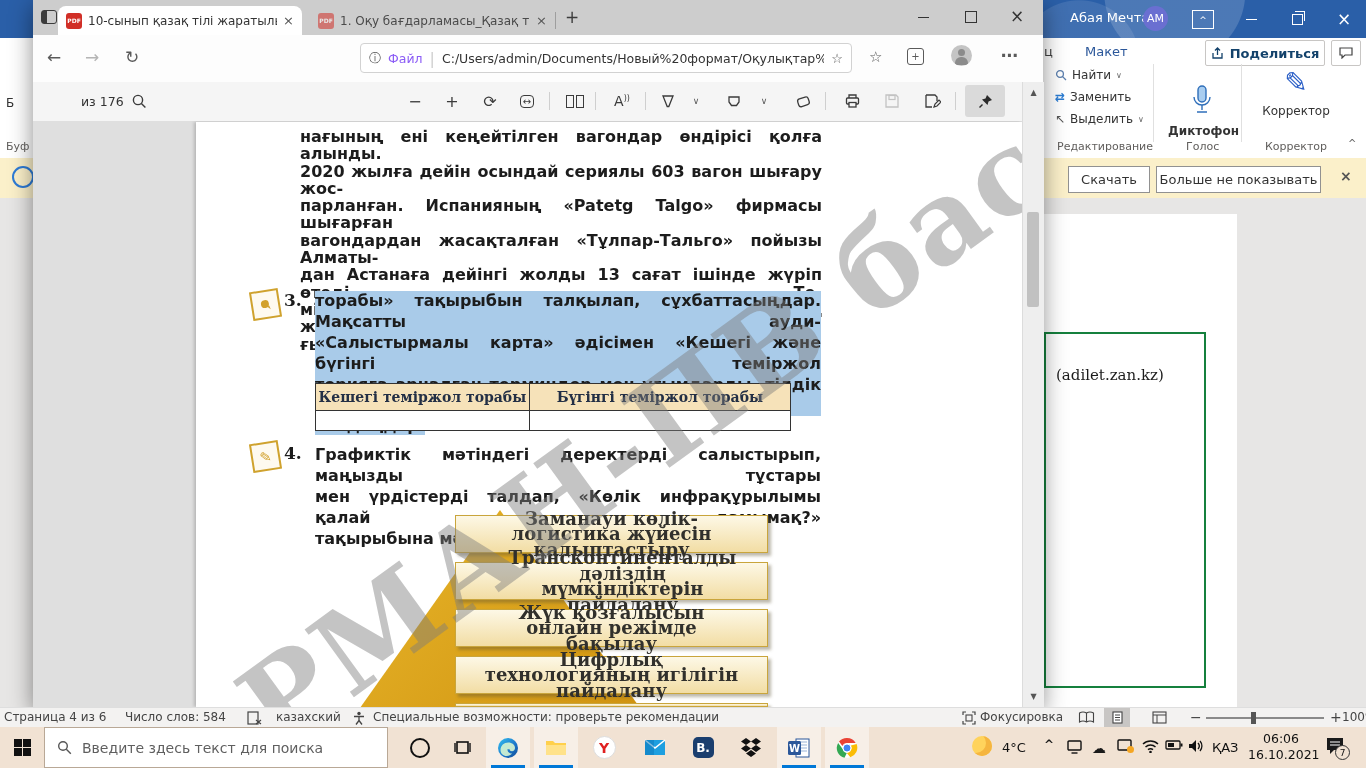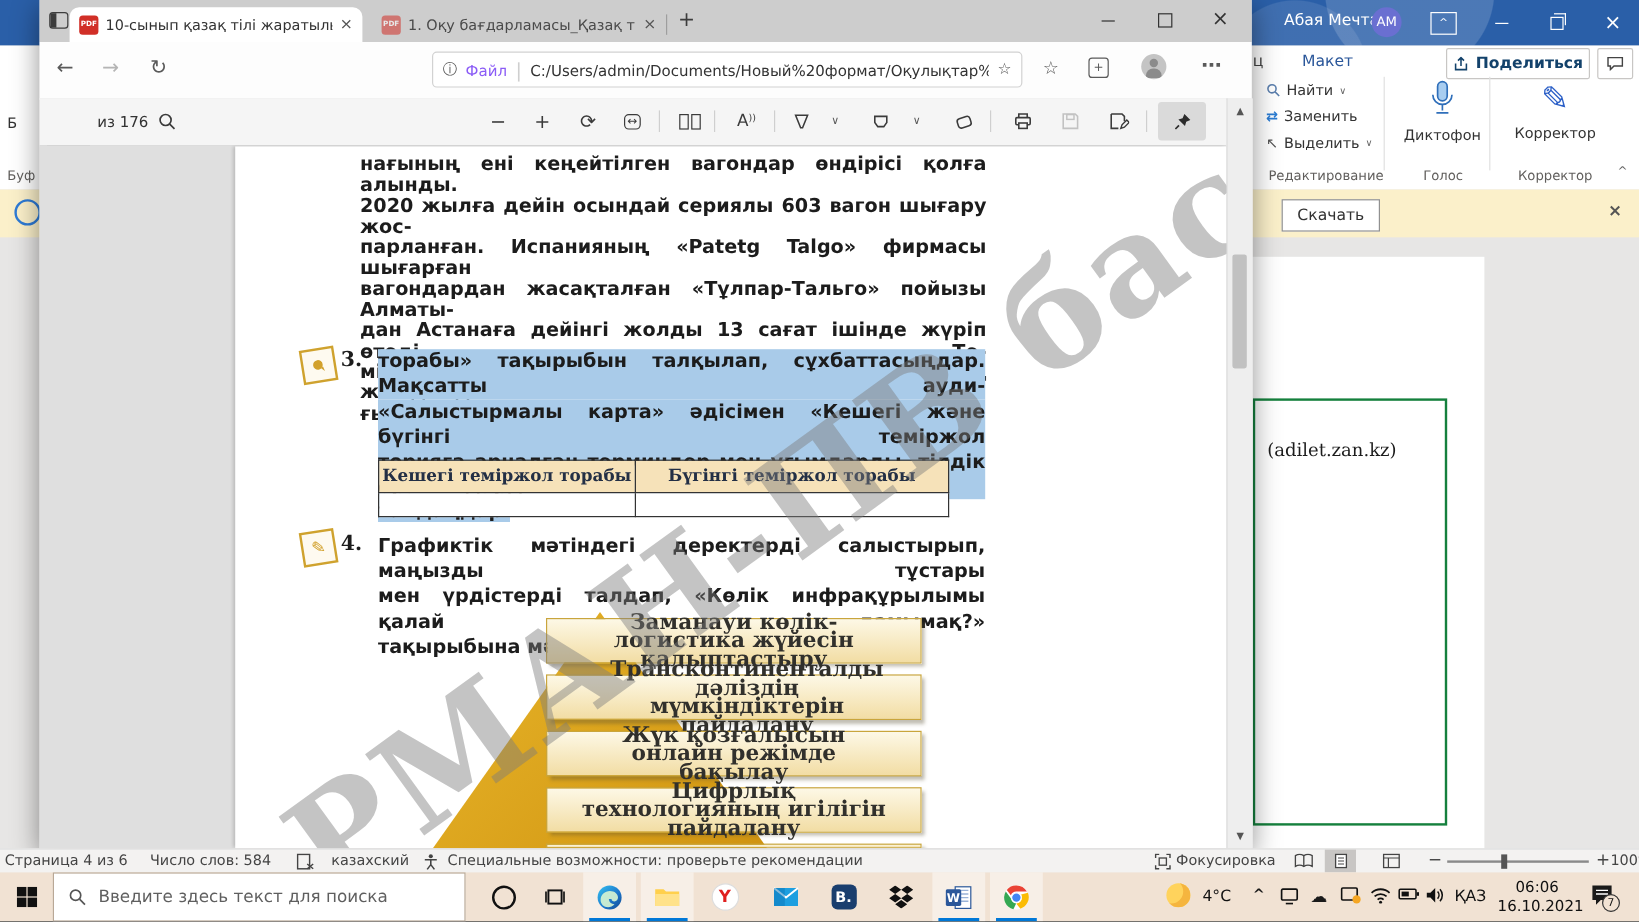--- a/index.html
+++ b/index.html
@@ -118,21 +118,21 @@
     <span style="color:#2b7cd3;font-size:12px;font-weight:bold;">⇄</span>
     <span>Заменить</span>
   </span>
   <span class="abs rib-item" style="left:12px;top:74px;">
     <span style="color:#555;font-size:12px;">↖</span>
     <span>Выделить</span>
         <span style="font-size:8px;color:#666;">∨</span>
   </span>
   <span class="abs vline" style="left:110px;top:26px;height:78px;"></span>
 
-  <span class="abs" style="left:122px;top:28px;width:74px;text-align:center;">
+  <span class="abs" style="left:122px;top:46px;width:74px;text-align:right;font-weight:bold;">
     <svg width="24" height="36" viewBox="0 0 24 36" style="margin:0 auto;">
       <rect x="8" y="2" width="8" height="16" rx="4" fill="#a8cdf0" stroke="#2f6fba" stroke-width="1.4"></rect>
       <path d="M4 13a8 8 0 0 0 16 0" fill="none" stroke="#2f6fba" stroke-width="1.4"></path>
       <path d="M12 21v5M7 28h10" stroke="#2f6fba" stroke-width="1.4"></path>
     </svg>
     <span style="font-size:12px;color:#333;">Диктофон</span>
   </span>
   <span class="abs vline" style="left:198px;top:26px;height:78px;"></span>
 
   <span class="abs" style="left:210px;top:28px;width:86px;text-align:center;">
@@ -146,20 +146,21 @@
 </div>
 
 <div class="abs ribbon-left-sliver">
   <span class="abs" style="left:6px;top:58px;font-size:12px;color:#333;">Б</span>
   <span class="abs grp-label" style="left:6px;top:102px;">Буф</span>
 </div>
 
 <div class="abs ylw" style="left:0;top:158px;width:1366px;height:40px;">
   <span class="abs" style="left:12px;top:8px;width:22px;height:22px;border-radius:50%;border:2.5px solid #2e7bd6;box-sizing:border-box;"></span>
   <span class="abs ylw-btn" style="left:1068px;top:8px;width:80px;height:25px;">Скачать</span>
+  <span class="abs ylw-btn" style="left:1156px;top:8px;width:163px;height:25px;">Больше не показывать</span>
   <span class="abs" style="left:1340px;top:10px;font-size:14px;font-weight:bold;color:#555;">×</span>
 </div>
 
 <div class="abs" style="left:0;top:198px;width:1366px;height:509px;background:#e7e6e5;">
   <div class="abs" style="left:1035px;top:16px;width:202px;height:493px;background:#fff;">
     <div class="abs" style="left:9px;top:118px;width:158px;height:352px;border:2px solid #15803d;">
       <span class="abs serif" style="left:10px;top:32px;font-size:15px;color:#1c1c1c;">(adilet.zan.kz)</span>
     </div>
   </div>
 </div>

